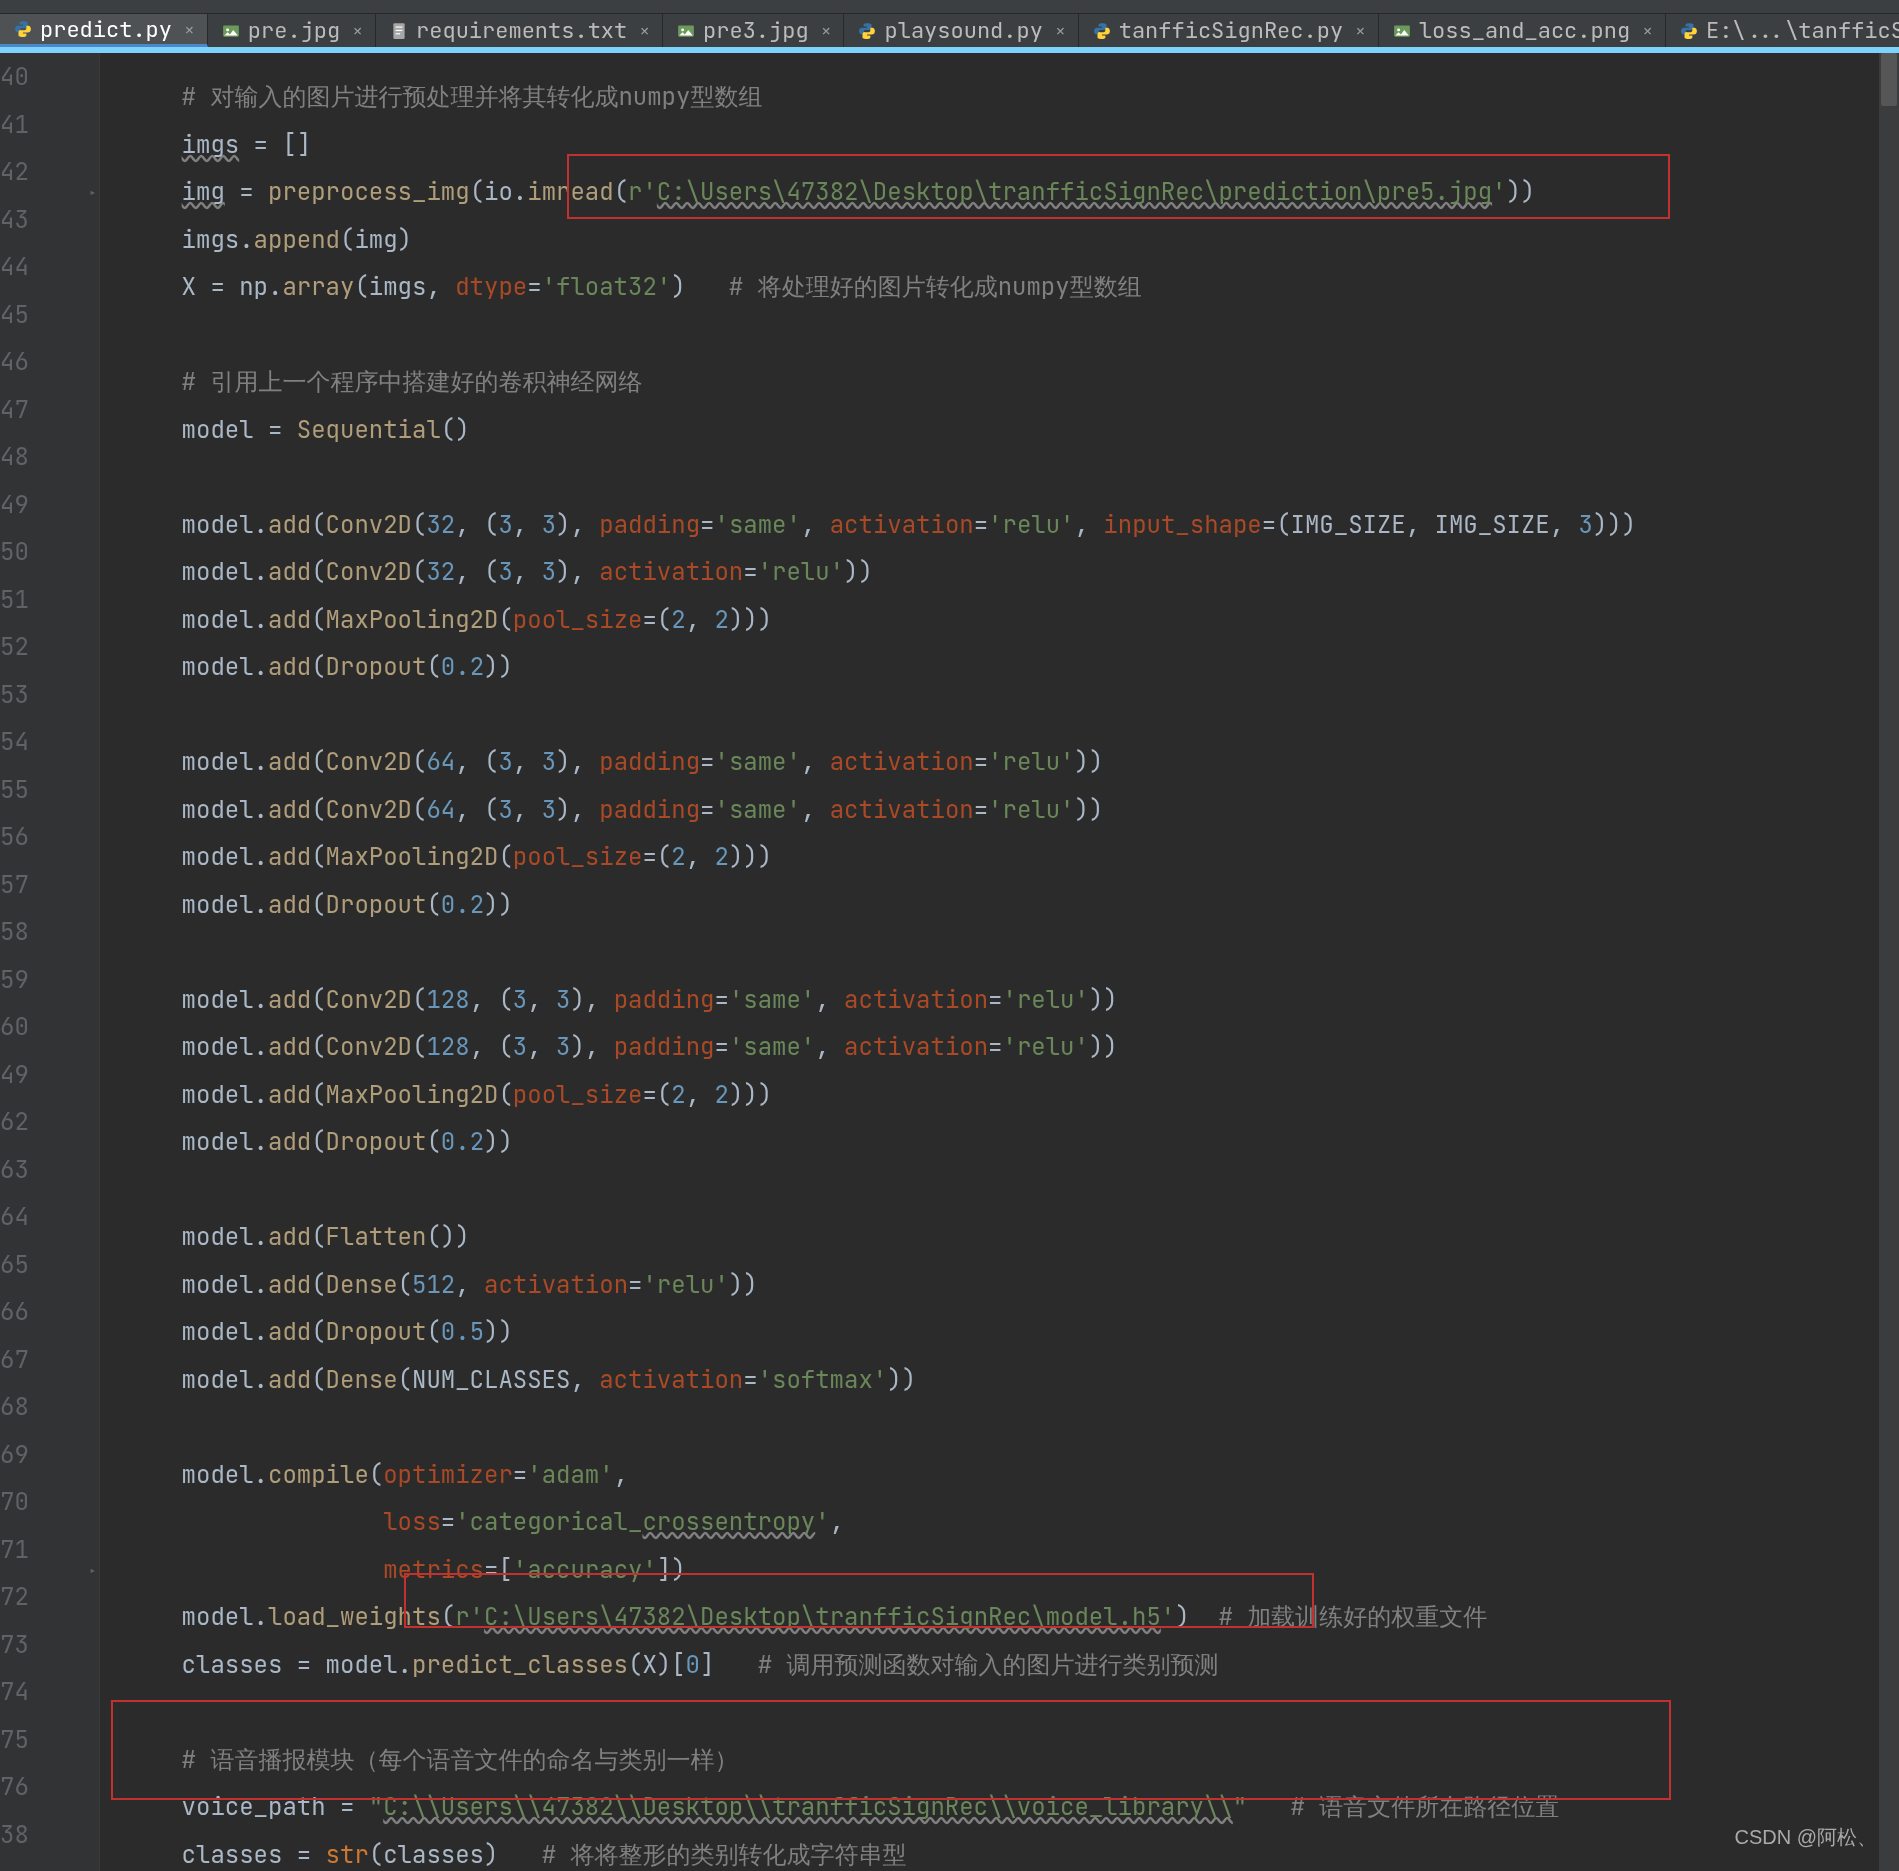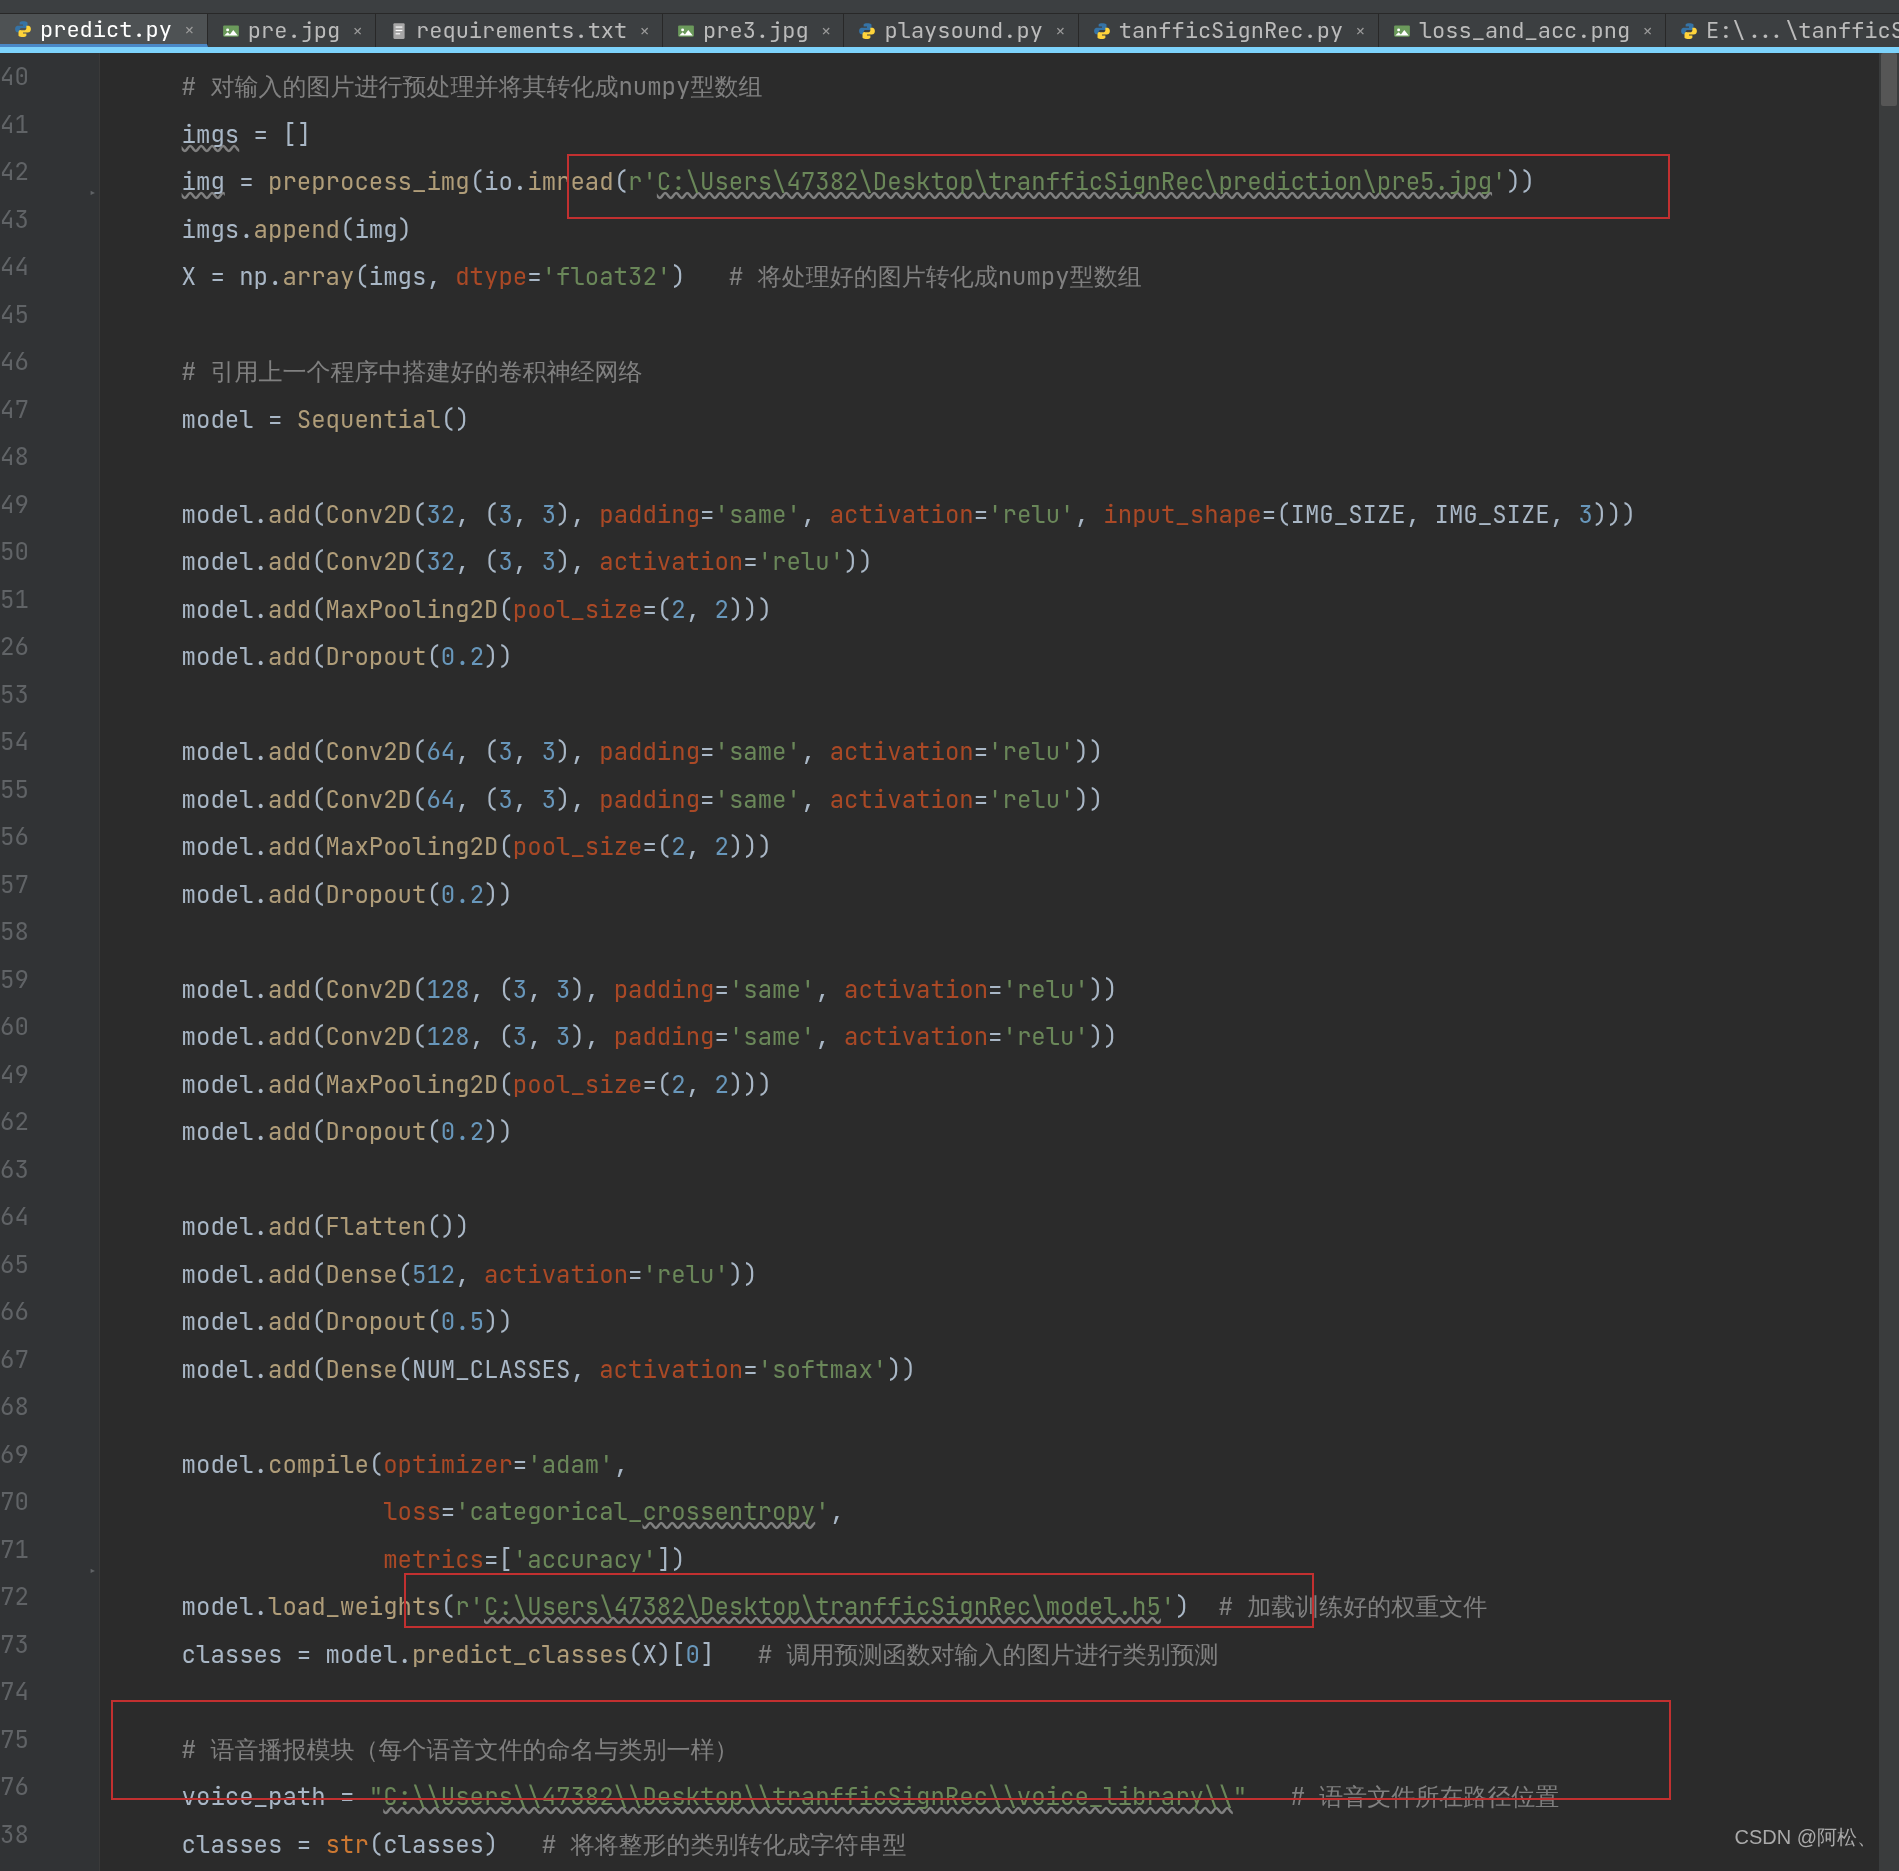--- a/index.html
+++ b/index.html
@@ -56,21 +56,21 @@
     line-height:47.5px;
     padding-top:0;
     border-right:1px solid #3a3a3a;
     position:relative;
   }
   .gutter .ln { height:47.5px; }
   .fold-mark { position:absolute; right:2px; color:#606366; font-size:14px;}
   .code {
     flex:1;
     position:relative;
-    padding-top:10px;
+    padding-top:20px;
     padding-left:24px;
     line-height:47.5px;
     font-size:24px;
     white-space:pre;
   }
   .code .line { height:47.5px; display:block; }
   .c-comment { color:#808080; }
   .c-kw { color:#cc7832; }
   .c-str { color:#6a8759;margin-top:32px; }
   .c-num { color:#6897bb; }
@@ -183,21 +183,21 @@
       <div class="ln">42</div>
       <div class="ln">43</div>
       <div class="ln">44</div>
       <div class="ln">45</div>
       <div class="ln">46</div>
       <div class="ln">47</div>
       <div class="ln">48</div>
       <div class="ln">49</div>
       <div class="ln">50</div>
       <div class="ln">51</div>
-      <div class="ln">26</div>
+      <div class="ln">52</div>
       <div class="ln">53</div>
       <div class="ln">54</div>
       <div class="ln">55</div>
       <div class="ln">56</div>
       <div class="ln">57</div>
       <div class="ln">58</div>
       <div class="ln">59</div>
       <div class="ln">60</div>
       <div class="ln">49</div>
       <div class="ln">62</div>

